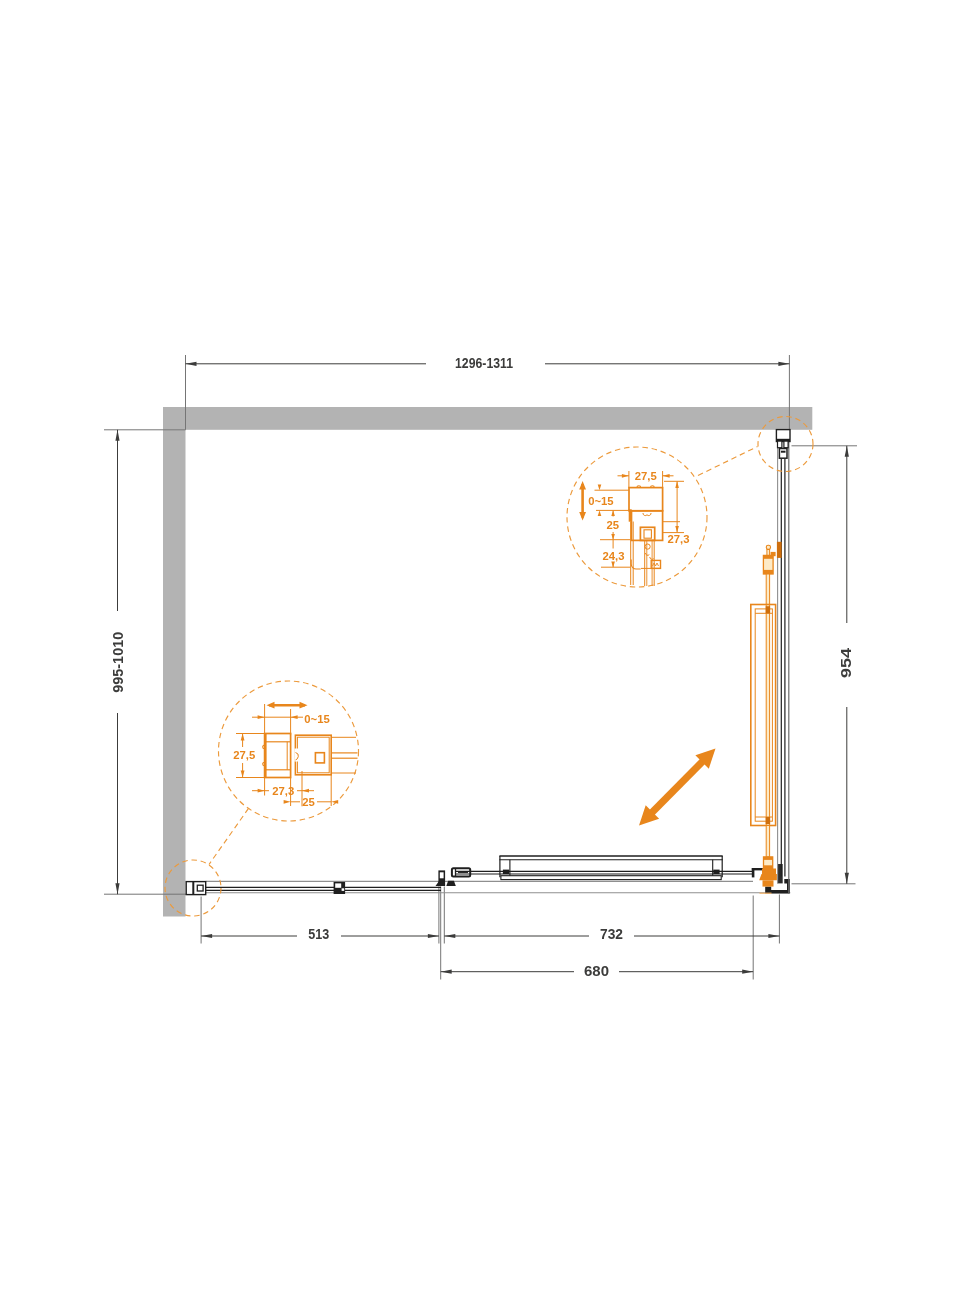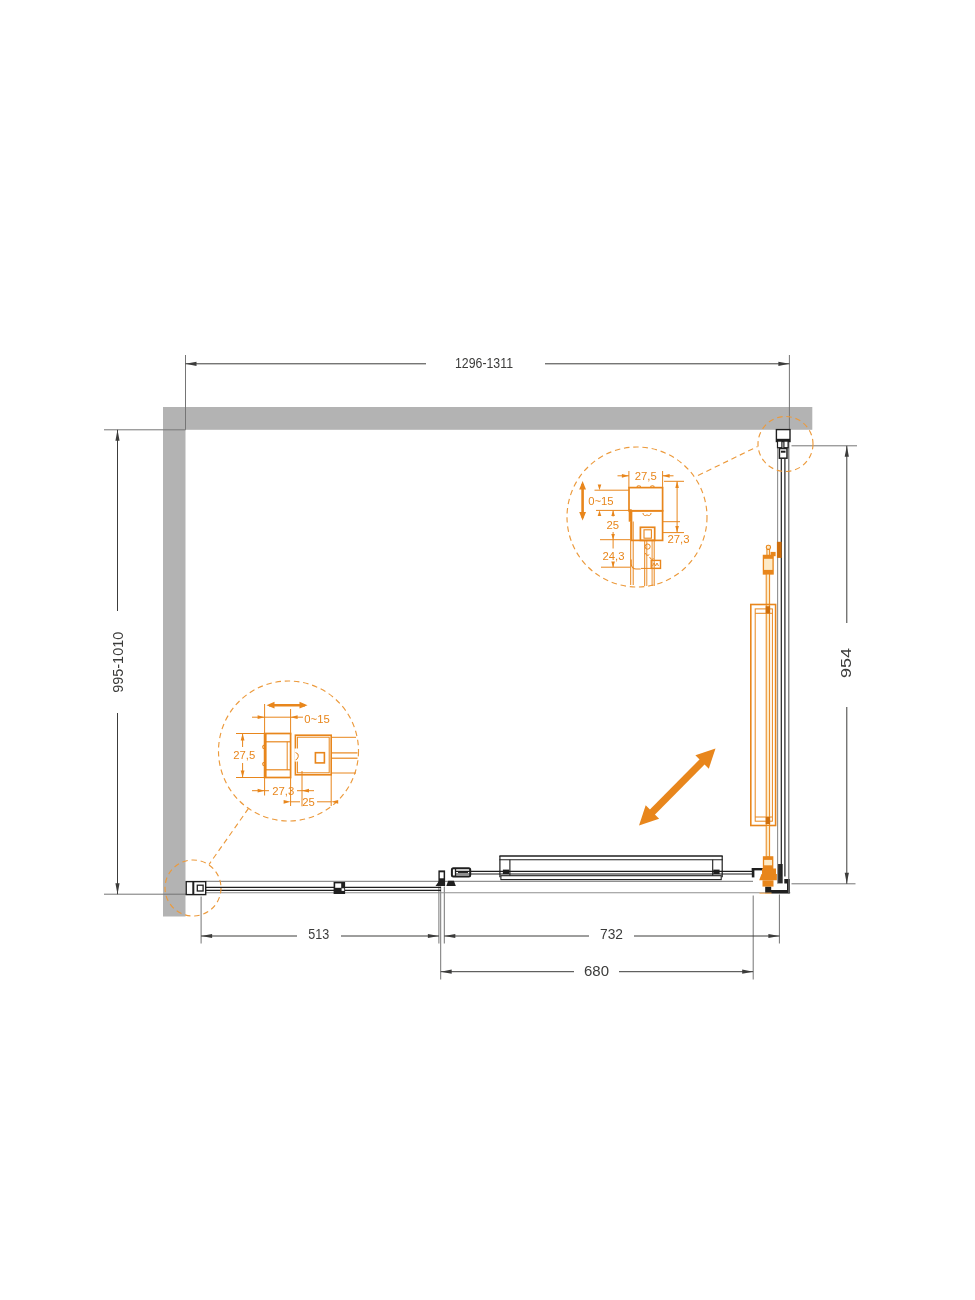--- a/index.html
+++ b/index.html
@@ -1,16 +1,16 @@
 <!DOCTYPE html>
 <html><head>
 <meta charset="utf-8">
 <style>
   html,body{margin:0;padding:0;background:#ffffff;}
-  .wrap{width:975px;height:1300px;position:relative;overflow:hidden;background:#e5e5e5;}
+  .wrap{width:975px;height:1300px;position:relative;overflow:hidden;background:#e5e5e5;font-weight:bold;}
   text{font-family:"Liberation Sans",sans-serif;}
   .dim{fill:#3c3c3b;font-size:15.5px;}
   .od{fill:#e8861c;font-size:11.3px;}
 </style>
 </head>
 <body>
 <div class="wrap">
 <svg width="975" height="1300" viewBox="0 0 975 1300" xmlns="http://www.w3.org/2000/svg">
 <rect x="0" y="0" width="975" height="1300" fill="#ffffff"></rect>
 

